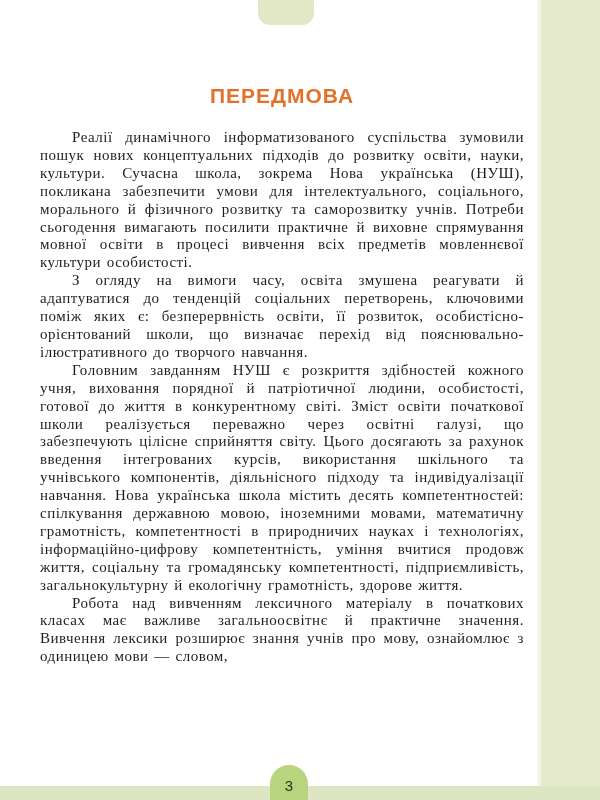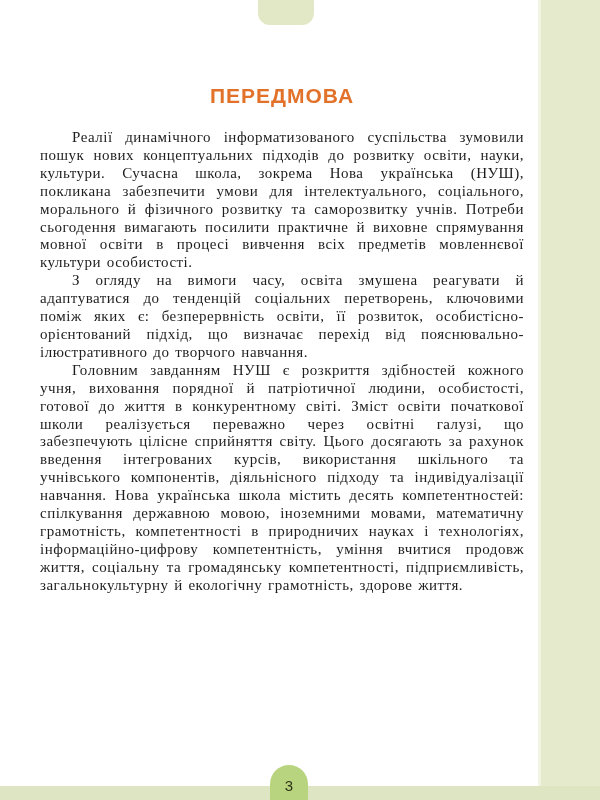--- a/index.html
+++ b/index.html
@@ -97,21 +97,22 @@
 
 <div class="page">
 
   <div class="top-tab"></div>
   <div class="right-strip"></div>
   <div class="bottom-strip"></div>
 
   <div class="content">
     <h1 class="title">ПЕРЕДМОВА</h1>
     <p class="body-par">Реалії динамічного інформатизованого суспільства зумовили пошук нових концептуальних підходів до розвитку освіти, науки, культури. Сучасна школа, зокрема Нова українська (НУШ), покликана забезпечити умови для інтелектуального, соціального, морального й фізичного розвитку та саморозвитку учнів. Потреби сьогодення вимагають посилити практичне й виховне спрямування мовної освіти в процесі вивчення всіх предметів мовленнєвої культури особистості.</p>
-    <p class="body-par">З огляду на вимоги часу, освіта змушена реагувати й адаптуватися до тенденцій соціальних перетворень, ключовими поміж яких є: безперервність освіти, її розвиток, особистісно-орієнтований підхід, що визначає перехід від пояснювально-ілюстративного до творчого навчання.</p>
+    <p class="body-par">З огляду на вимоги часу, освіта змушена реагувати й адаптуватися до тенденцій соціальних перетворень, ключовими поміж яких є: безперервність освіти, її розвиток, особистісно-орієнтований школи, що визначає перехід від пояснювально-ілюстративного до творчого навчання.</p>
     <p class="body-par">Головним завданням НУШ є розкриття здібностей кожного учня, виховання порядної й патріотичної людини, особистості, готової до життя в конкурентному світі. Зміст освіти початкової школи реалізується переважно через освітні галузі, що забезпечують цілісне сприйняття світу. Цього досягають за рахунок введення інтегрованих курсів, використання шкільного та учнівського компонентів, діяльнісного підходу та індивідуалізації навчання. Нова українська школа містить десять компетентностей: спілкування державною мовою, іноземними мовами, математичну грамотність, компетентності в природничих науках і технологіях, інформаційно-цифрову компетентність, уміння вчитися продовж життя, соціальну та громадянську компетентності, підприємливість, загальнокультурну й екологічну грамотність, здорове життя.</p>
+    <p class="body-par">Робота над вивченням лексичного матеріалу в початкових класах має важливе загальноосвітнє й практичне значення. Вивчення лексики розширює знання учнів про мову, ознайомлює з одиницею мови — словом,</p>
   </div>
 
   <div class="page-tab">
     <span>3</span>
   </div>
 
 </div>
 
 </body></html>

